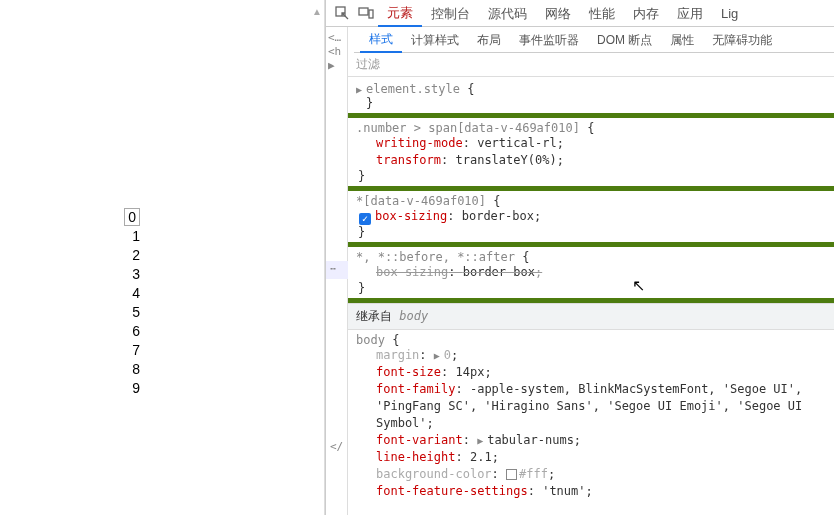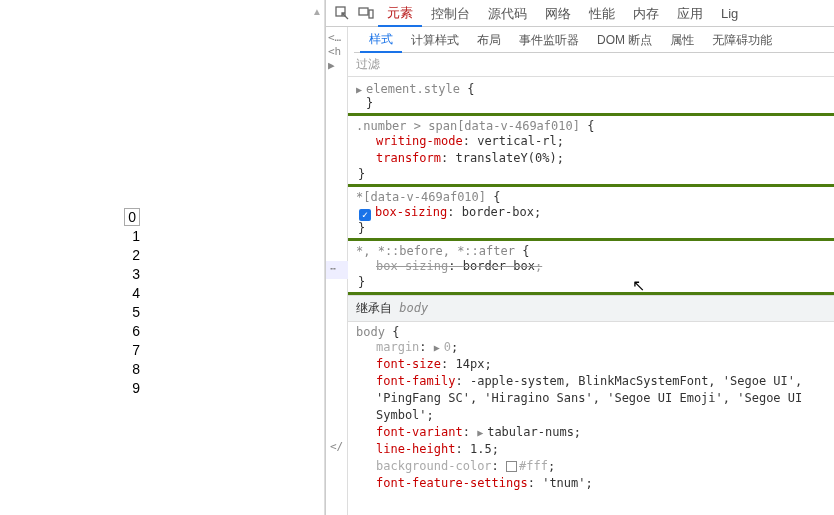--- a/index.html
+++ b/index.html
@@ -159,21 +159,21 @@
   color: #999;
   font-size: 12px;
 }
 .style-rules {
   font-family: Menlo, Consolas, monospace;
   font-size: 12px;
   padding: 2px 0 0 0;
 }
 .rule {
   padding: 3px 8px 3px 8px;
-  border-bottom: 3px solid #4d7c0f;
+  border-bottom: 5px solid #4d7c0f;
 }
 .rule.no-border { border-bottom: none; }
 .selector { color: #888; }
 .tri-r {
   display: inline-block;
   width: 10px;
   color: #888;
   font-size: 10px;
 }
 .brace { color: #333; }
@@ -324,21 +324,21 @@
           <div class="inh-header">
             <span>继承自 </span><span class="body-link">body</span>
           </div>
 
           <div class="rule no-border">
             <span class="selector">body </span><span class="brace">{</span>
             <div class="prop-line dim"><span class="prop-name">margin</span><span class="prop-colon">: </span><span class="tri-r">▶</span><span class="prop-val">0</span><span>;</span></div>
             <div class="prop-line"><span class="prop-name">font-size</span><span class="prop-colon">: </span><span class="prop-val">14px</span><span>;</span></div>
             <div class="prop-line"><span class="prop-name">font-family</span><span class="prop-colon">: </span><span class="prop-val">-apple-system, BlinkMacSystemFont, 'Segoe UI', 'PingFang SC', 'Hiragino Sans', 'Segoe UI Emoji', 'Segoe UI Symbol'</span><span>;</span></div>
             <div class="prop-line"><span class="prop-name">font-variant</span><span class="prop-colon">: </span><span class="tri-r">▶</span><span class="prop-val">tabular-nums</span><span>;</span></div>
-            <div class="prop-line"><span class="prop-name">line-height</span><span class="prop-colon">: </span><span class="prop-val">1.5</span><span>;</span></div>
+            <div class="prop-line"><span class="prop-name">line-height</span><span class="prop-colon">: </span><span class="prop-val">2.1</span><span>;</span></div>
             <div class="prop-line dim"><span class="prop-name">background-color</span><span class="prop-colon">: </span><span class="color-swatch swatch-white"></span><span class="prop-val">#fff</span><span>;</span></div>
             <div class="prop-line"><span class="prop-name">font-feature-settings</span><span class="prop-colon">: </span><span class="prop-val">'tnum'</span><span>;</span></div>
           </div>
         </div>
       </div>
     </div>
   </div>
 </div>
 
 <div class="cursor">↖</div>

